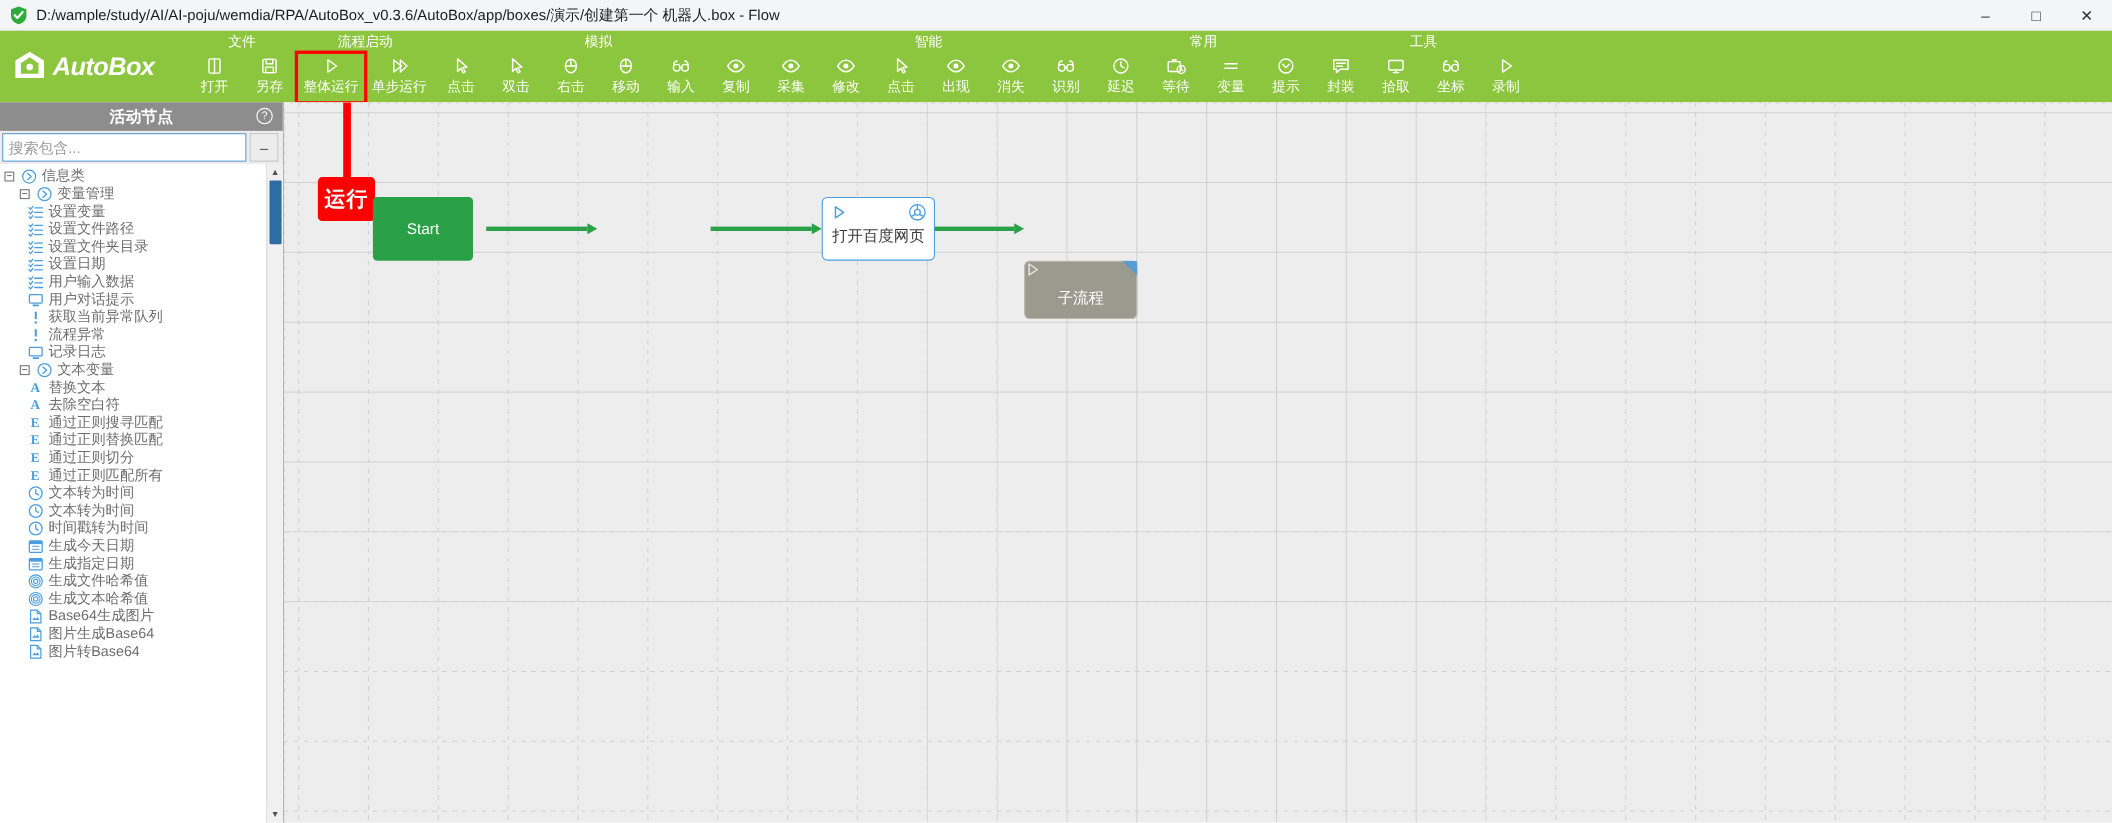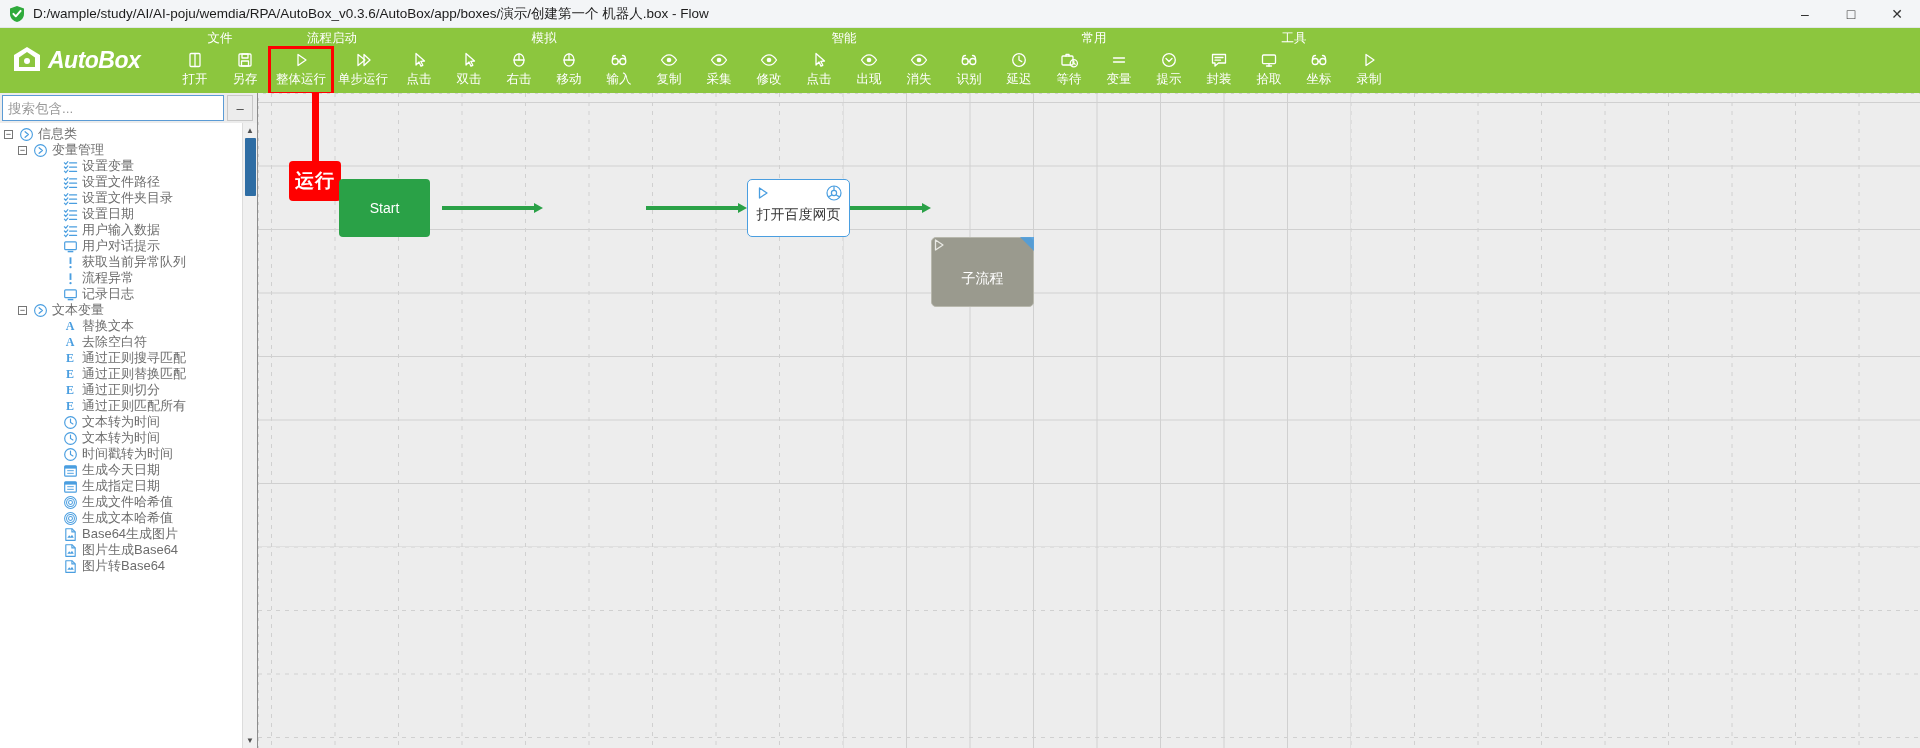--- a/index.html
+++ b/index.html
@@ -119,21 +119,21 @@
     font-size: 9px; color: #333; line-height: 7px; flex: 0 0 auto;
   }
   .tnode .ticon {
     width: 16px; height: 16px; flex: 0 0 auto;
     display: flex; align-items: center; justify-content: center;
     margin-right: 4px;
   }
   .tnode .tlabel { color: #6d6d6d; }
   .tnode.lvl0 { padding-left: 4px; }
   .tnode.lvl1 { padding-left: 18px; }
-  .tnode.lvl2 { padding-left: 62px; }
+  .tnode.lvl2 { padding-left: 24px; }
 
   
   #tree-scroll {
     width: 15px; flex: 0 0 15px; background: #f0f0f0; border-left: 1px solid #dcdcdc;
     display: flex; flex-direction: column; align-items: center;
   }
   #tree-scroll .sb-arrow {
     width: 15px; height: 15px; display: flex; align-items: center; justify-content: center;
     font-size: 8px; color: #505050; background: #f0f0f0;
   }
@@ -505,20 +505,24 @@
             <span class="lbl">录制</span>
           </div>
         </div>
       </div>
     </div>
 </div>
 
 <div id="body">
 
   <div id="sidebar">
+    <div id="panel-head">
+      <span class="ph-title">活动节点</span>
+      <span class="ph-help">?</span>
+    </div>
     <div id="search-row">
       <input id="search-input" type="text" placeholder="搜索包含..." style="">
       <div id="search-collapse">–</div>
     </div>
     <div id="tree-wrap">
       <div id="tree">
           <div class="tnode lvl0">
             <span class="tbox">−</span>
             <span style="width: 5px; flex: 0 0 5px;"></span>
             <span class="ticon">
@@ -812,21 +816,21 @@
             </svg></span>
           <span class="nb-app"><svg width="16" height="16" viewBox="0 0 16 16">
               <circle cx="8" cy="8" r="7" stroke="#4a9ee0" stroke-width="1.2" fill="none"></circle>
               <circle cx="8" cy="8" r="2.6" stroke="#4a9ee0" stroke-width="1.2" fill="none"></circle>
               <line x1="8" y1="1" x2="8" y2="5.4" stroke="#4a9ee0" stroke-width="1.2"></line>
               <line x1="10.3" y1="10.1" x2="13.8" y2="12" stroke="#4a9ee0" stroke-width="1.2"></line>
               <line x1="5.7" y1="10.1" x2="2.2" y2="12" stroke="#4a9ee0" stroke-width="1.2"></line>
             </svg></span>
           <span class="nb-label">打开百度网页</span>
         </div>
-        <div class="node node-sub" style="left: 673px; top: 86px; width: 103px; height: 70px;"><span class="nb-run"><svg width="14" height="14" viewBox="0 0 14 14">
+        <div class="node node-sub" style="left: 673px; top: 86px; width: 103px; height: 53px;"><span class="nb-run"><svg width="14" height="14" viewBox="0 0 14 14">
               <path d="M3.5 2 L11 7 L3.5 12 Z" stroke="#e9e9e4" stroke-width="1.3" fill="none" stroke-linejoin="round"></path>
             </svg></span><span class="corner-badge"><svg width="14" height="14" viewBox="0 0 14 14">
               <path d="M0 0 H14 V14 Z" fill="#4a9ee0" opacity="0.85"></path>
             </svg></span><span class="nb-label">子流程</span></div>
         <div class="arrow" style="left: 184px; top: 110px; width: 101px;">
           <span class="shaft" style="width:92px"></span>
           <span class="head" style="left:92px"></span>
         </div>
         <div class="arrow" style="left: 388px; top: 110px; width: 101px;">
           <span class="shaft" style="width:92px"></span>

